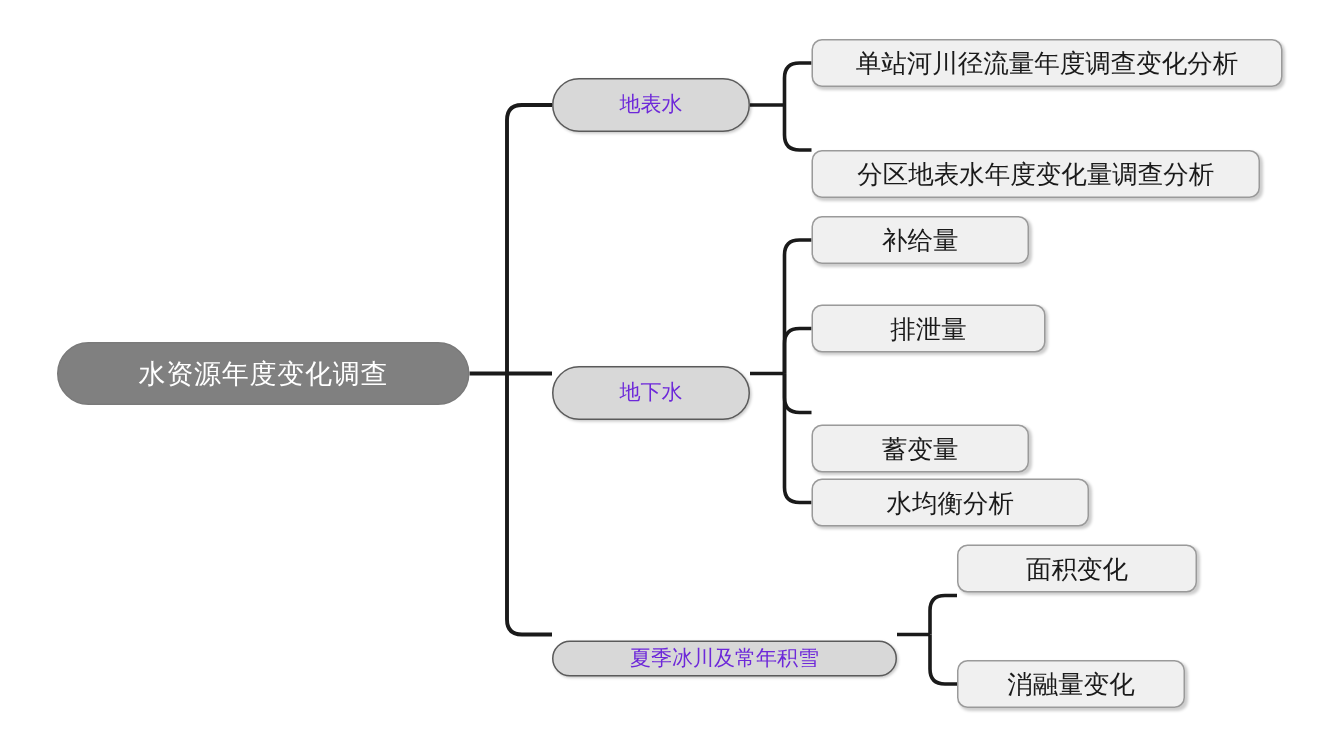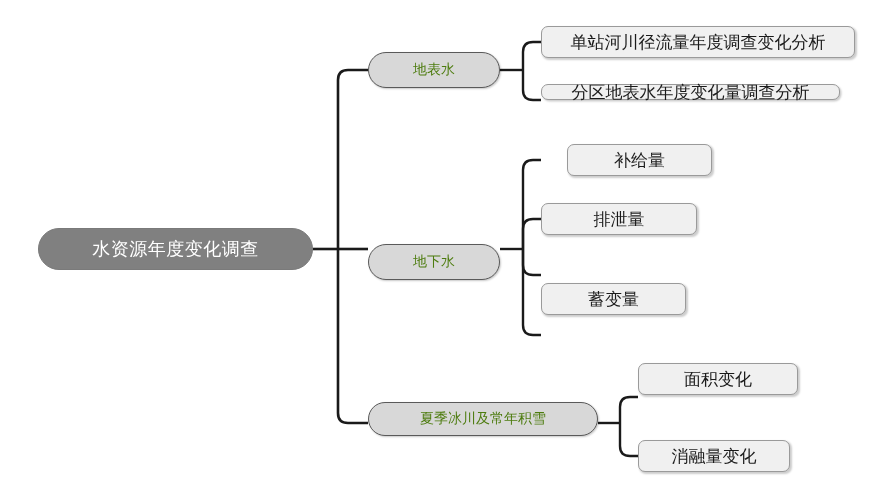--- a/index.html
+++ b/index.html
@@ -38,21 +38,21 @@
   .node-root {
     background: #808080;
     color: #ffffff;
     border: 1px solid #7a7a7a;
     border-radius: 999px;
     font-size: 18px;
     letter-spacing: 0.5px;
   }
   .node-branch {
     background: #d8d8d8;
-    color: #4d7c0f;
+    color: #6d28d9;
     border: 1.2px solid #5a5a5a;
     border-radius: 999px;
     font-size: 14px;
     box-shadow: 1px 1px 2px rgba(0,0,0,0.22);
   }
   .node-leaf {
     background: #f0f0f0;
     color: #1a1a1a;
     border: 1px solid #9a9a9a;
     border-radius: 7px;
@@ -91,38 +91,41 @@
   <div class="node node-root" style="left:38px; top:228px; width:275px; height:42px;">
     <span>水资源年度变化调查</span>
   </div>
 
   <div class="node node-branch" style="left:368px; top:52px; width:132px; height:36px;">
     <span>地表水</span>
   </div>
   <div class="node node-leaf" style="left:541px; top:26px; width:314px; height:32px;">
     <span>单站河川径流量年度调查变化分析</span>
   </div>
-  <div class="node node-leaf" style="left:541px; top:84px; width:299px; height:16px;align-items:center;">
+  <div class="node node-leaf" style="left:541px; top:100px; width:299px; height:32px;align-items:center;">
     <span>分区地表水年度变化量调查分析</span>
   </div>
 
   <div class="node node-branch" style="left:368px; top:231px; width:132px; height:36px;margin-top:13px;">
     <span>地下水</span>
   </div>
-  <div class="node node-leaf" style="left:541px; top:144px; width:145px; height:32px;margin-left:26px;">
+  <div class="node node-leaf" style="left:541px; top:144px; width:145px; height:32px;">
     <span>补给量</span>
   </div>
   <div class="node node-leaf" style="left:541px; top:203px; width:156px; height:32px;">
     <span>排泄量</span>
   </div>
   <div class="node node-leaf" style="left:541px; top:259px; width:145px; height:32px;margin-top:24px;">
     <span>蓄变量</span>
   </div>
+  <div class="node node-leaf" style="left:541px; top:319px; width:185px; height:32px;">
+    <span>水均衡分析</span>
+  </div>
 
-  <div class="node node-branch" style="left:368px; top:402px; width:230px; height:34px;">
+  <div class="node node-branch" style="left:368px; top:427px; width:230px; height:24px;">
     <span>夏季冰川及常年积雪</span>
   </div>
   <div class="node node-leaf" style="left:638px; top:363px; width:160px; height:32px;">
     <span>面积变化</span>
   </div>
   <div class="node node-leaf" style="left:638px; top:440px; width:152px; height:32px;">
     <span>消融量变化</span>
   </div>
 
 </div>

